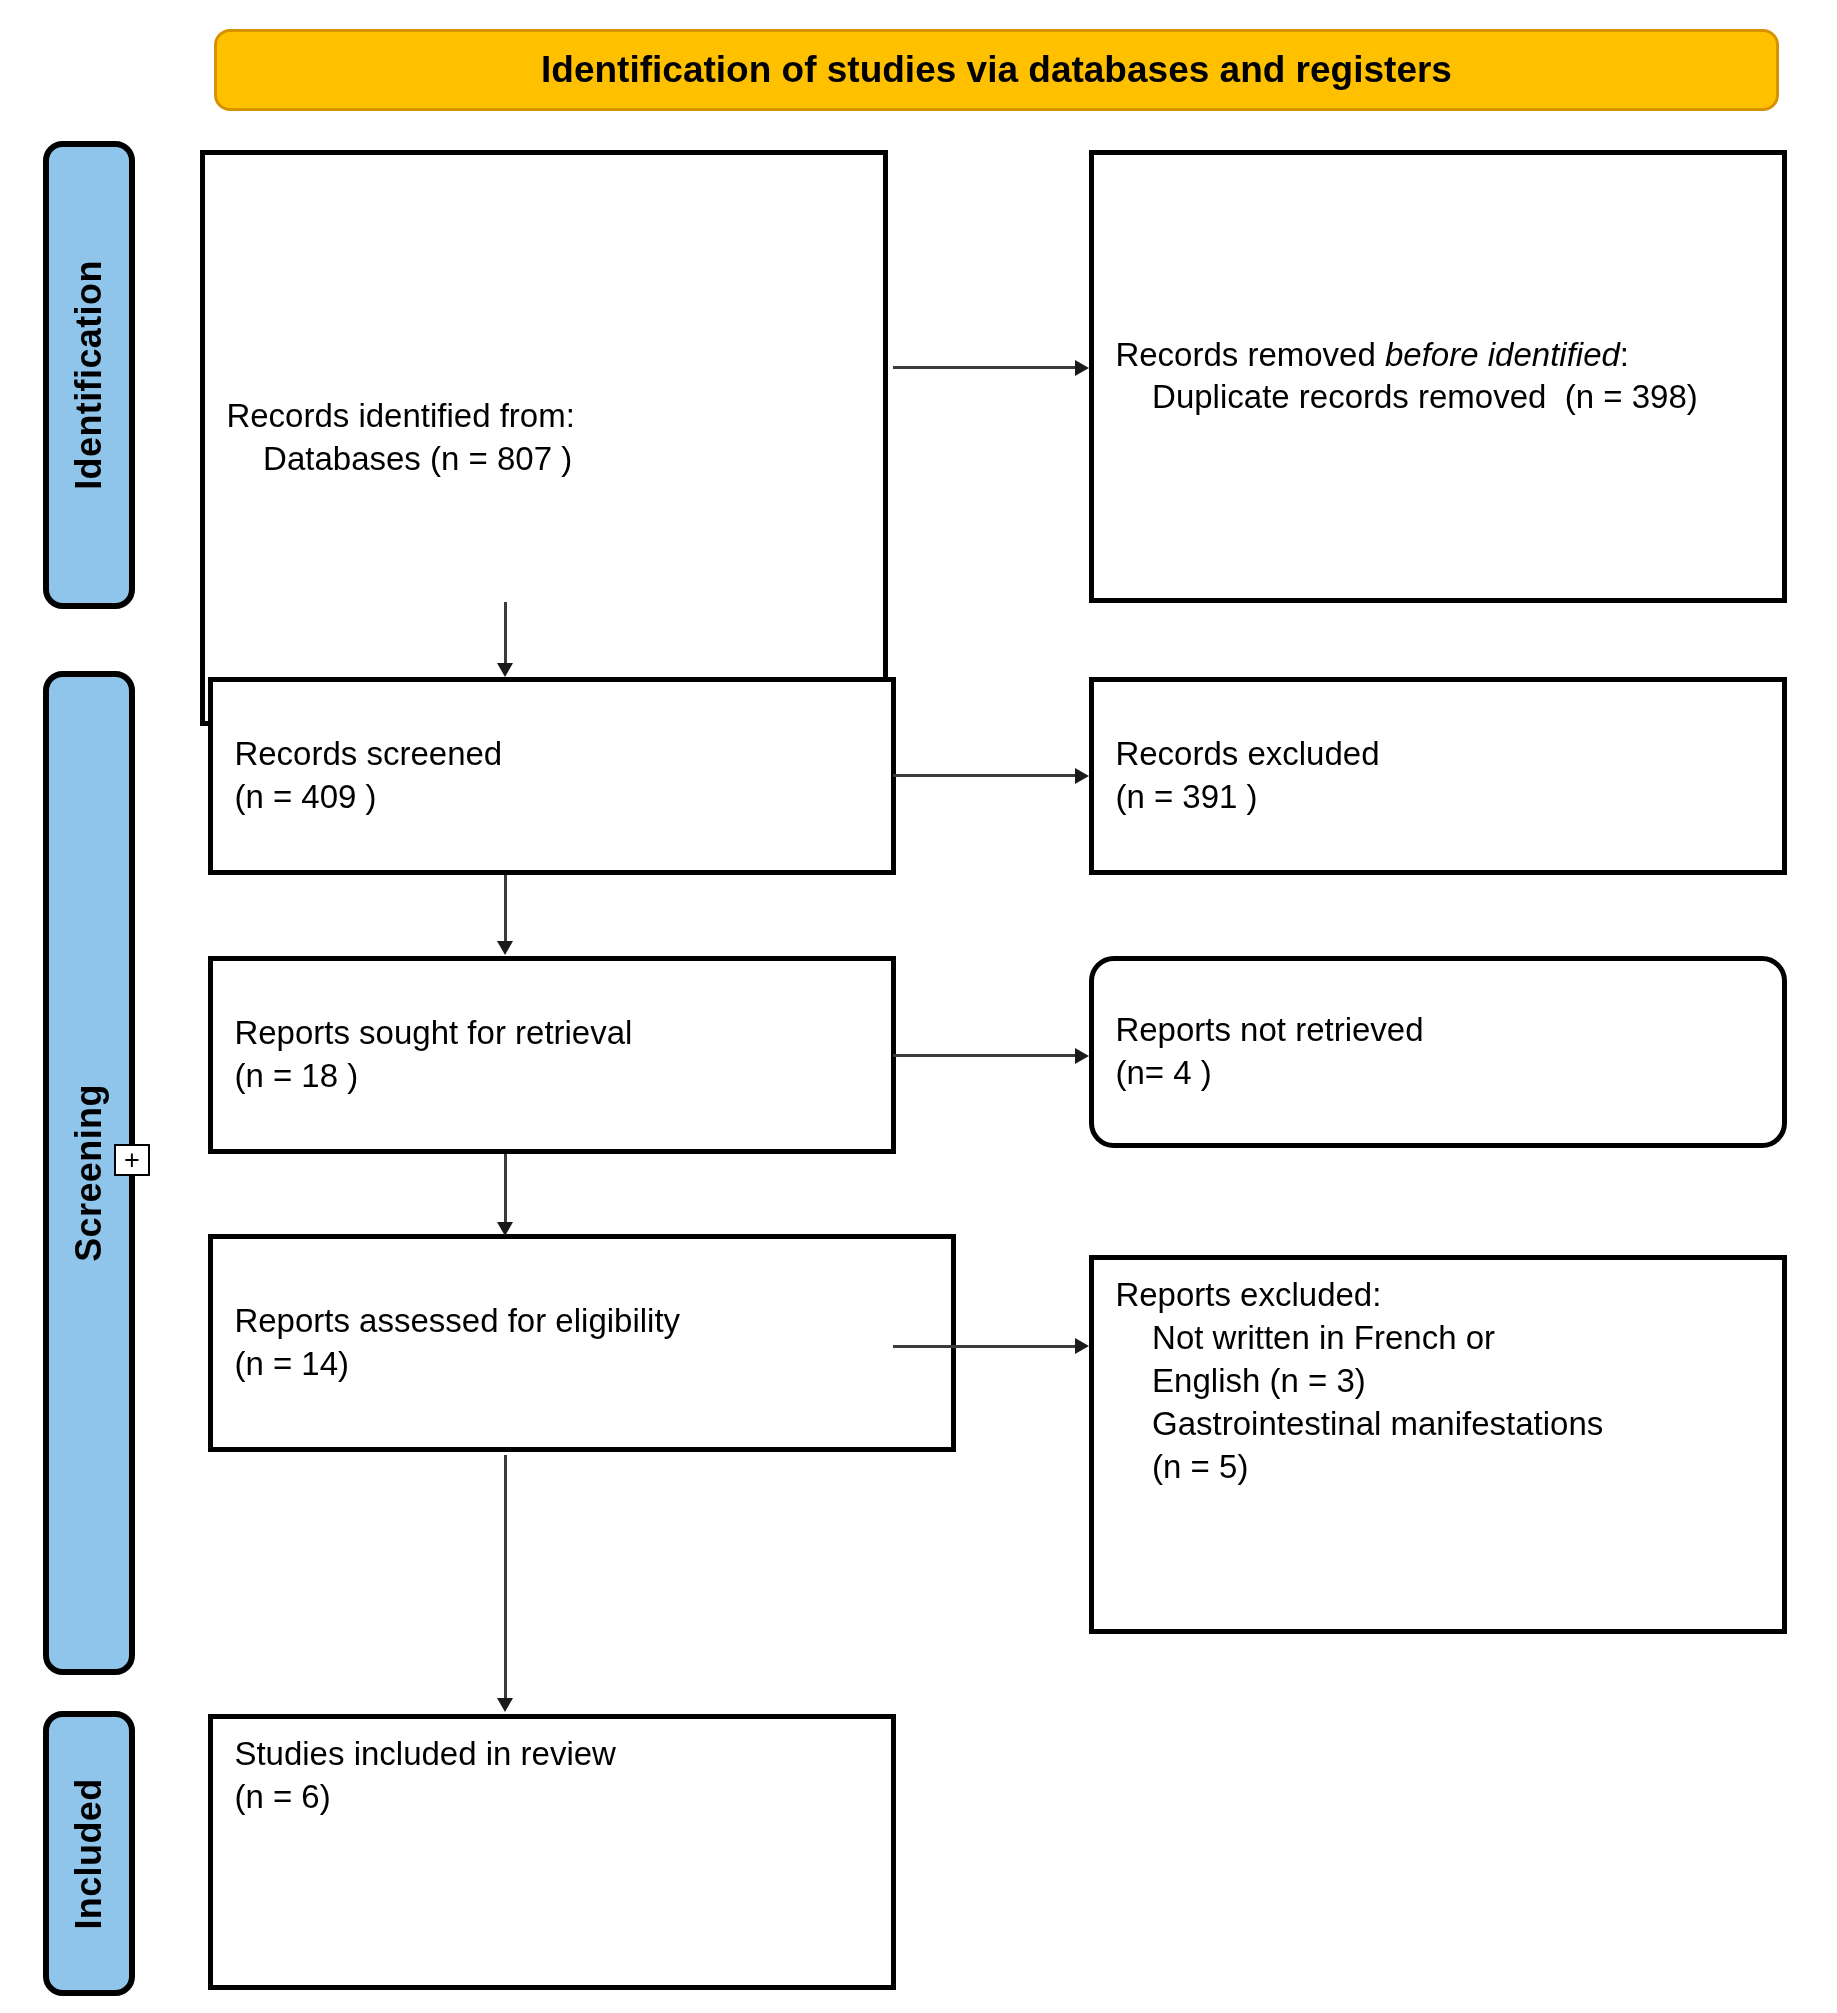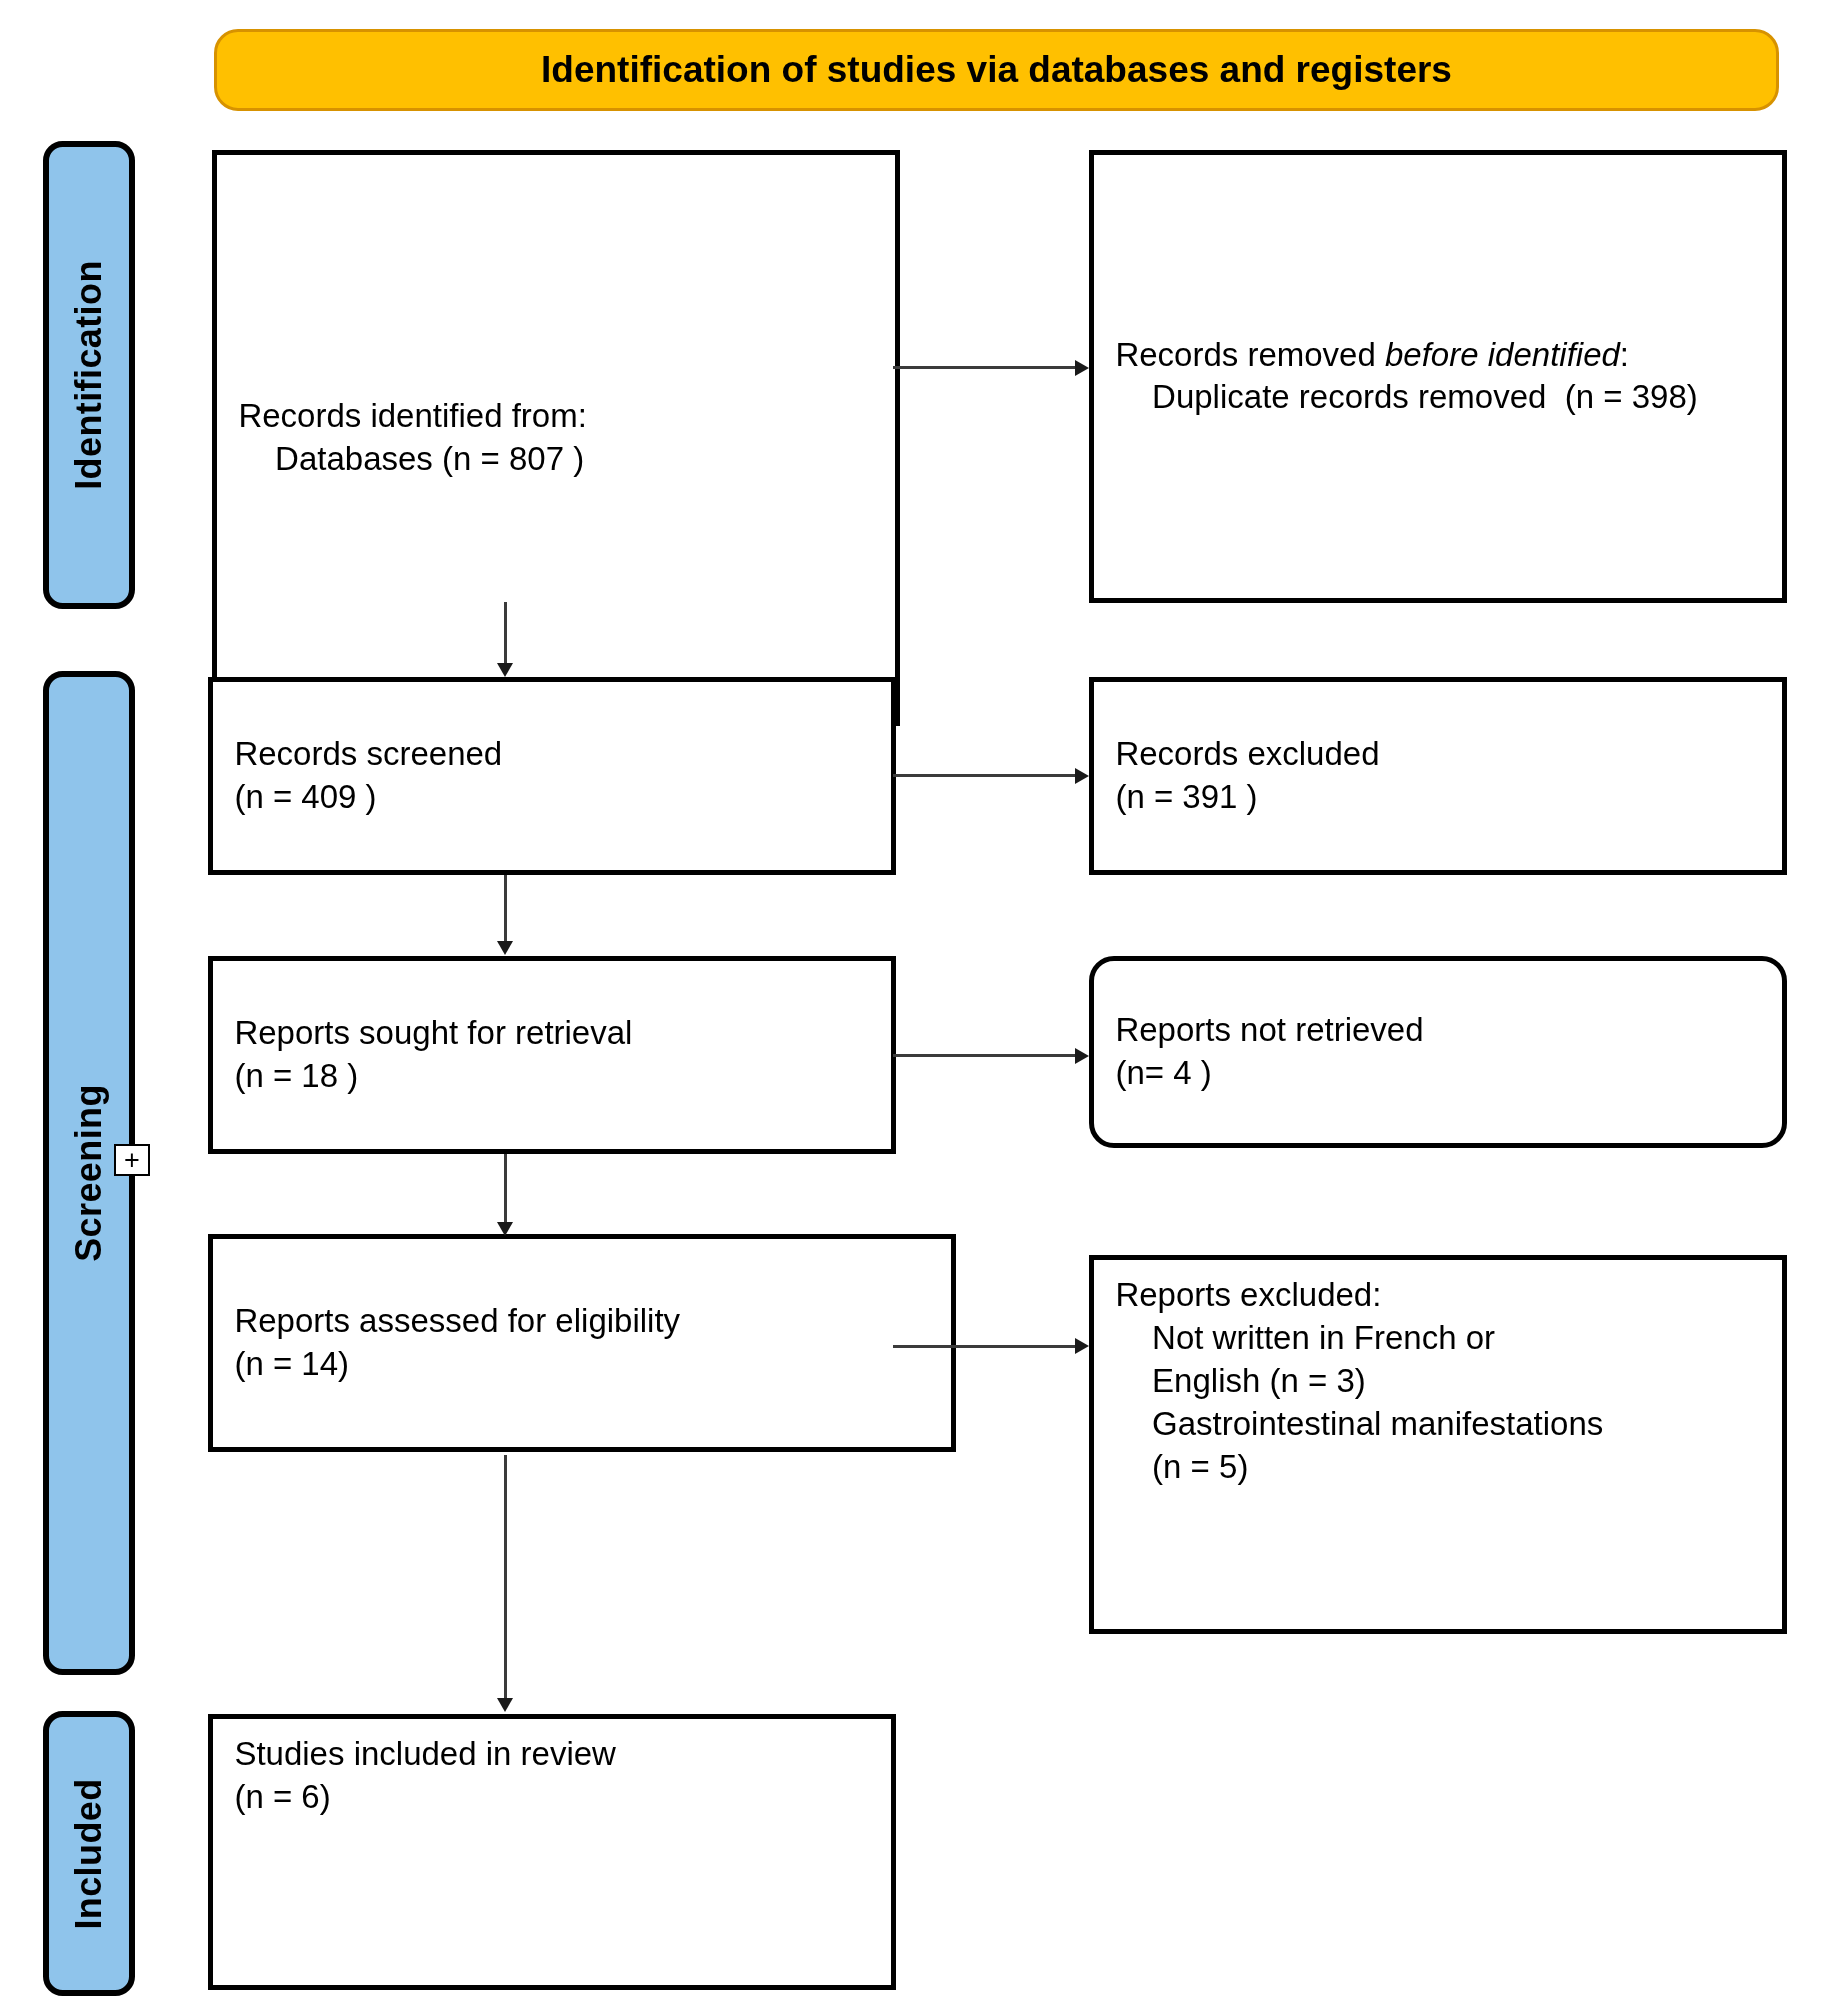--- a/index.html
+++ b/index.html
@@ -18,21 +18,21 @@
 
   
   .banner {
     position: absolute;
     left: 214px;
     top: 29px;
     width: 1565px;
     height: 82px;
     background: #FFC000;
     border: 3.6px solid #D79200;
-    border-radius: 24px;
+    border-radius: 16px;
     box-sizing: border-box;
     display: flex;
     align-items: center;
     justify-content: center;
   }
   .banner-title {
     font-size: 37px;
     font-weight: bold;
     color: #000000;
     letter-spacing: 0px;
@@ -98,21 +98,21 @@
     font-size: 33px;
     line-height: 1.30;
     color: #000000;
     white-space: pre-wrap;
   }
   .fbox-text .ital { font-style: italic; }
   .mid  { top: 50%; transform: translateY(-50%); }
   .upper{ top: 14px; }
 
   
-  #box-identified { left: 212px; top: 150px;  width: 688px; height: 576px; }
+  #box-identified { left: 200px; top: 150px;  width: 688px; height: 576px; }
   #box-screened   { left: 208px; top: 677px;  width: 688px; height: 198px; padding-left: 41px; }
   #box-sought     { left: 208px; top: 956px; width: 688px; height: 198px; }
   #box-assessed   { left: 208px; top: 1234px; width: 748px; height: 218px; }
   #box-included   { left: 208px; top: 1714px; width: 688px; height: 276px; }
 
   
   #box-removed    { left: 1089px; top: 150px;  width: 698px; height: 453px; }
   #box-excluded-r { left: 1089px; top: 677px;  width: 698px; height: 198px; }
   #box-notretr    { left: 1089px; top: 956px; width: 698px; height: 192px; border-radius: 25px; }
   #box-rexcluded  { left: 1089px; top: 1255px; width: 698px; height: 379px; }

